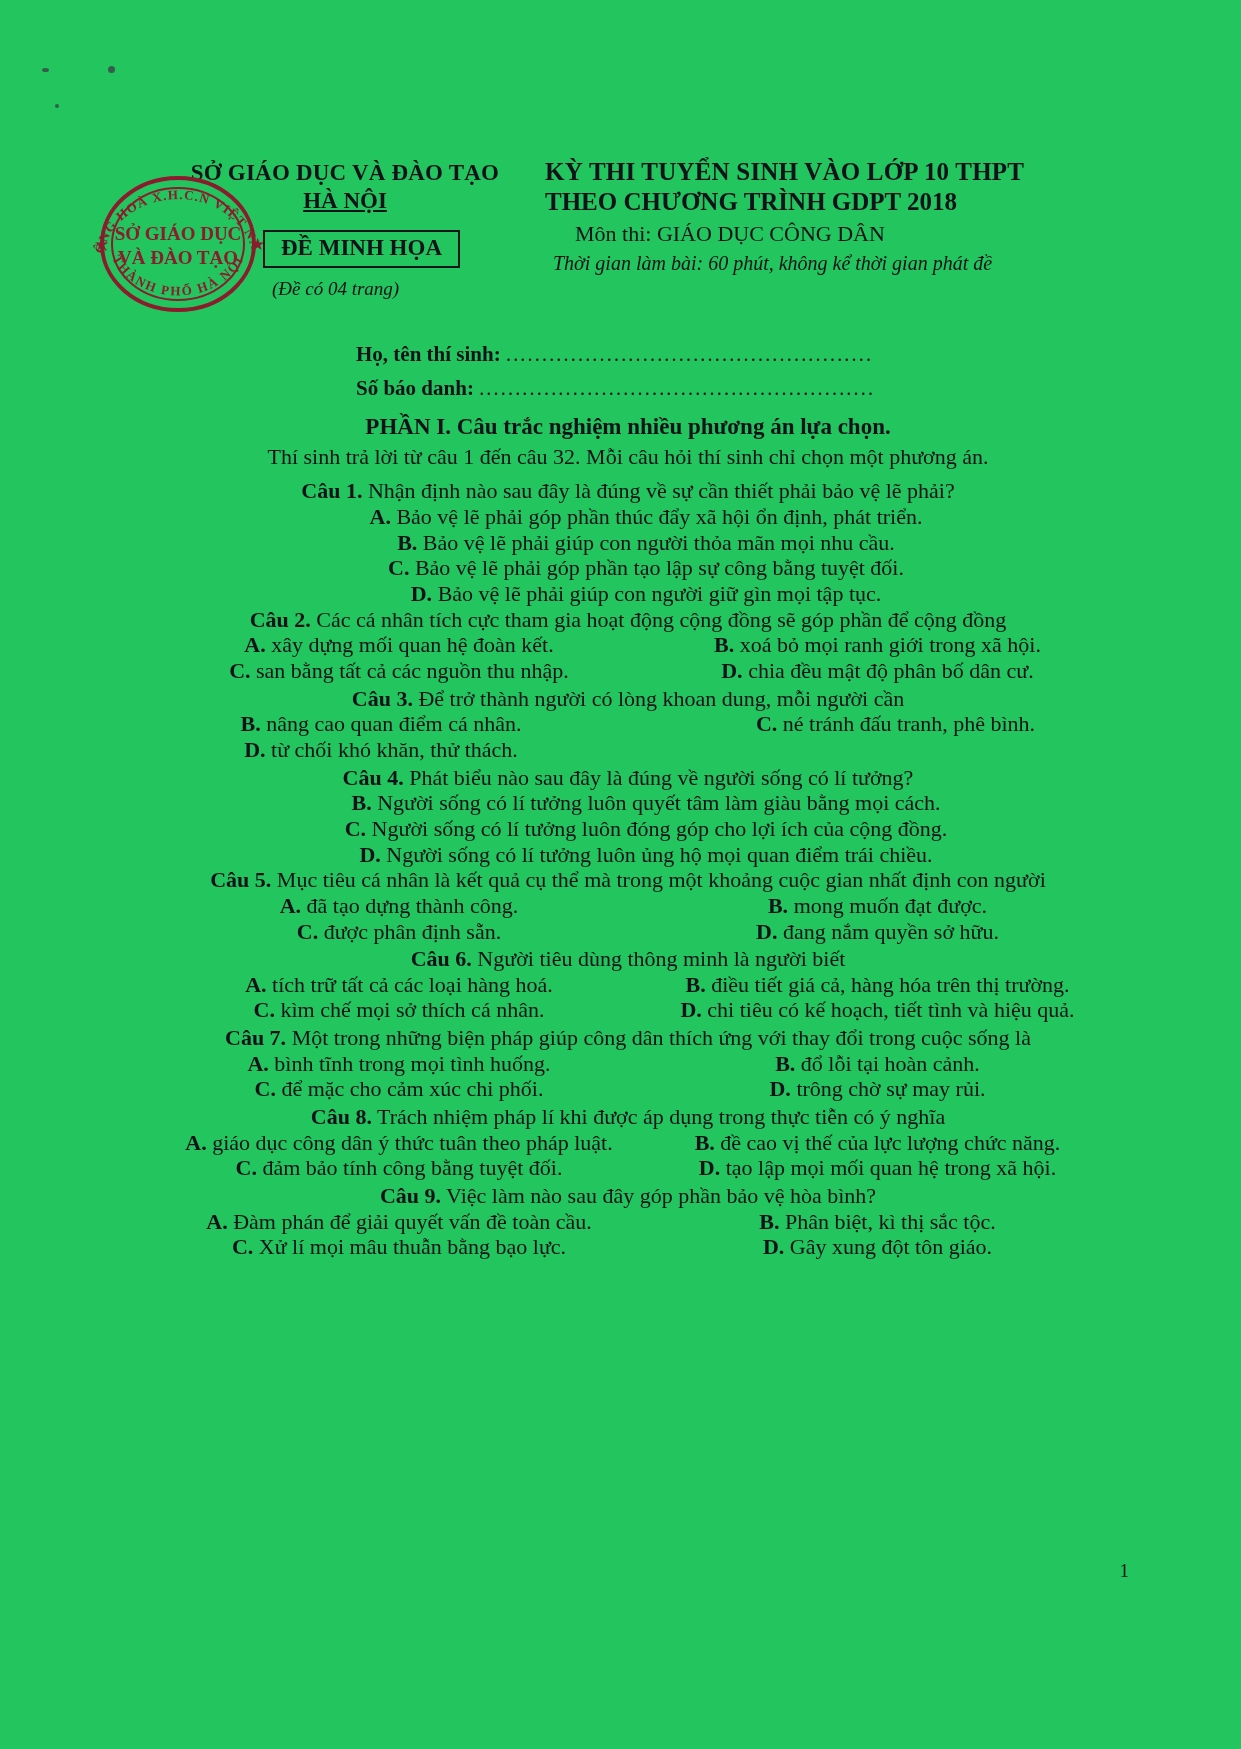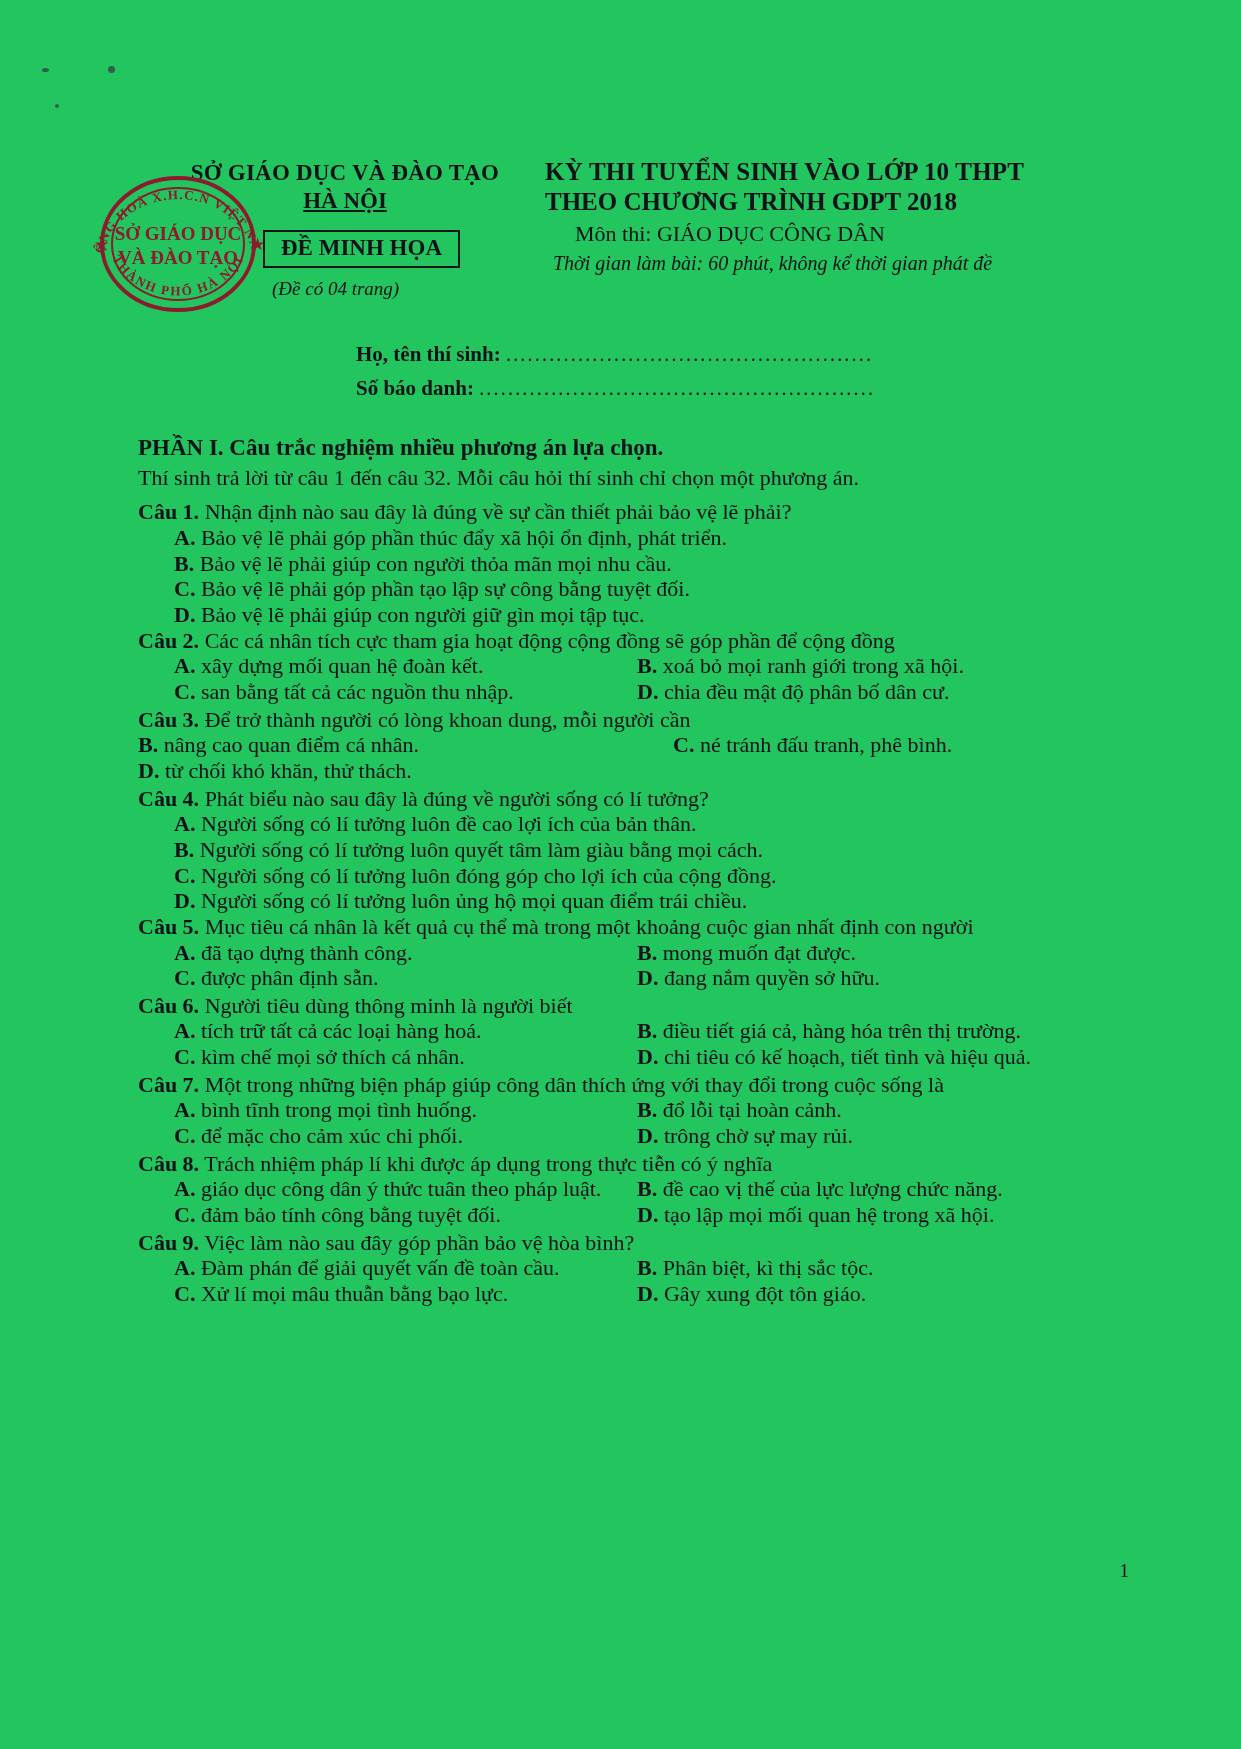--- a/index.html
+++ b/index.html
@@ -126,24 +126,25 @@
   .info .lbl { font-weight: bold; }
   .info .dots {
     letter-spacing: 2.2px;
     font-size: 20px;
   }
 
   
   .content {
     position: absolute;
     left: 138px;
-    top: 436px;
+    top: 415px;
     width: 980px;
     font-size: 22px;
     line-height: 1.03;
+    text-align: center;
   }
   .part-title {
     font-weight: bold;
     font-size: 23px;
     margin-bottom: 7px;
   }
   .instruction {
     font-size: 22px;
     margin-bottom: 12px;
   }
@@ -263,21 +264,20 @@
           <div class="q-stem"><span class="num">Câu 3.</span> <span>Để trở thành người có lòng khoan dung, mỗi người cần</span></div>
           <div class="opts-grid">
             <div class="opt right"><span class="ltr">B.</span> <span>nâng cao quan điểm cá nhân.</span></div>
             <div class="opt"><span class="ltr">C.</span> <span>né tránh đấu tranh, phê bình.</span></div>
             <div class="opt right"><span class="ltr">D.</span> <span>từ chối khó khăn, thử thách.</span></div>
           </div>
         </div>
         <div class="q">
           <div class="q-stem"><span class="num">Câu 4.</span> <span>Phát biểu nào sau đây là đúng về người sống có lí tưởng?</span></div>
           <div class="opts-stack">
-            <div class="opt"><span class="ltr">A.</span> <span>Người sống có lí tưởng luôn đề cao lợi ích của bản thân.</span></div>
             <div class="opt"><span class="ltr">B.</span> <span>Người sống có lí tưởng luôn quyết tâm làm giàu bằng mọi cách.</span></div>
             <div class="opt"><span class="ltr">C.</span> <span>Người sống có lí tưởng luôn đóng góp cho lợi ích của cộng đồng.</span></div>
             <div class="opt"><span class="ltr">D.</span> <span>Người sống có lí tưởng luôn ủng hộ mọi quan điểm trái chiều.</span></div>
           </div>
         </div>
         <div class="q">
           <div class="q-stem"><span class="num">Câu 5.</span> <span>Mục tiêu cá nhân là kết quả cụ thể mà trong một khoảng cuộc gian nhất định con người</span></div>
           <div class="opts-grid">
             <div class="opt"><span class="ltr">A.</span> <span>đã tạo dựng thành công.</span></div>
             <div class="opt right"><span class="ltr">B.</span> <span>mong muốn đạt được.</span></div>

